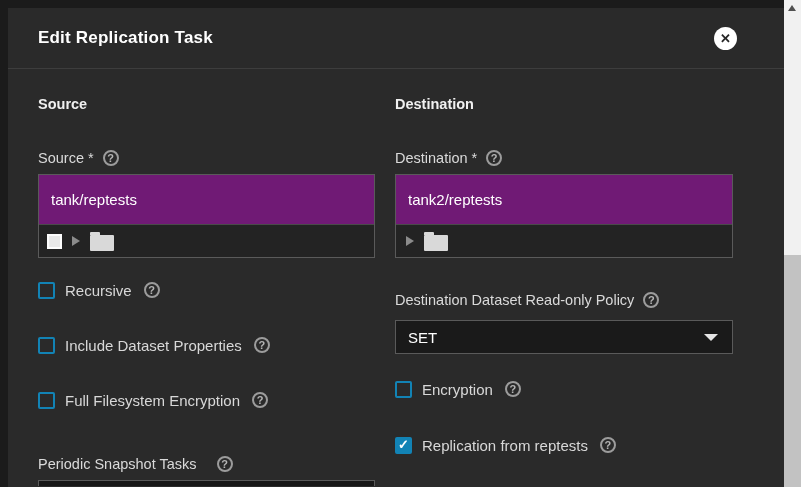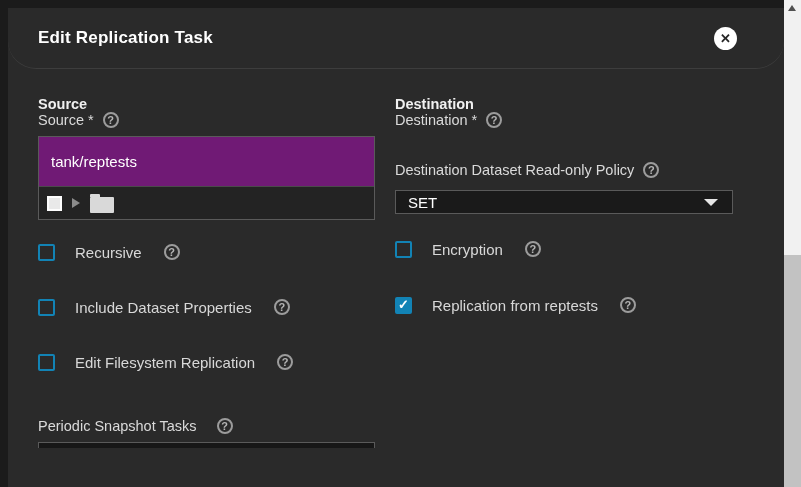--- a/index.html
+++ b/index.html
@@ -18,21 +18,20 @@
     background: #2a2a2a;
     color: #e8e8e8;
   }
   .dialog-header {
     height: 61px;
     padding: 18px 30px;
     display: flex;
     align-items: center;
     justify-content: space-between;
     border-bottom: 1px solid #3d3d3d;
-    border-radius: 28px;
   }
   .dialog-title {
     font-size: 17px;
     font-weight: bold;
     color: #ffffff;
     letter-spacing: .2px;
   }
   .close-btn {
     width: 23px; height: 23px;
     border-radius: 50%;
@@ -54,20 +53,21 @@
   }
   .col { width: 337px; }
   .col.dest { width: 338px; }
   .section-header {
     margin: 27px 0 0 0;
     font-size: 14.5px;
     font-weight: bold;
     color: #f0f0f0;
   }
   .field-label {
+    margin-top: 38px;
     display: flex;
     align-items: center;
     gap: 9px;
     font-size: 14.5px;
     color: #dadada;
   }
   .policy-label { margin-top: 34px; }
   
   .help {
     width: 16px; height: 16px;
@@ -132,21 +132,21 @@
     position: absolute;
     top: -3px; left: 0;
     width: 10px; height: 3px;
     background: #d9d9d9;
     border-radius: 1px 1px 0 0;
   }
   
   .check-row {
     display: flex;
     align-items: center;
-    gap: 20px;
+    gap: 10px;
     height: 18px;
   }
   .cb {
     width: 17px; height: 17px;
     border: 2px solid #1283b5;
     border-radius: 2px;
     flex: 0 0 auto;
     cursor: pointer;
     position: relative;
   }
@@ -161,21 +161,21 @@
   }
   .cb-label { font-size: 15px; color: #d8d8d8; }
   .check-row .help { margin-left: 2px; }
   .mt23 { margin-top: 23px; }
   .mt37 { margin-top: 37px; }
   .mt26 { margin-top: 26px; }
   .mt38 { margin-top: 38px; }
   
   .select-box {
     margin-top: 12px;
-    height: 24px;
+    height: 34px;
     background: #1a1a1a;
     border: 1px solid #5a5a5a;
     display: flex;
     align-items: center;
     justify-content: space-between;
     padding: 0 14px 0 12px;
     cursor: pointer;
   }
   .select-value { font-size: 15px; color: #ffffff; }
   .caret-down {
@@ -253,40 +253,47 @@
       </div>
 
       <div class="check-row mt37">
         <span class="cb"></span>
         <span class="cb-label">Include Dataset Properties</span>
         <span class="help">?</span>
       </div>
 
       <div class="check-row mt37">
         <span class="cb"></span>
-        <span class="cb-label">Edit Filesystem Replication</span>
+        <span class="cb-label">Full Filesystem Encryption</span>
         <span class="help">?</span>
       </div>
 
       <div class="field-label periodic-label">
         <span>Periodic Snapshot Tasks</span>
         <span class="help">?</span>
       </div>
 
       <div class="bottom-stub"></div>
     </div>
 
     <div class="col dest">
       <div class="section-header">Destination</div>
 
       <div class="field-label">
         <span>Destination *</span>
         <span class="help">?</span>
       </div>
 
+      <div class="explorer">
+        <input value="tank2/reptests" style="">
+        <div class="tree-row">
+          <span class="tree-arrow" style="margin-left:4px;"></span>
+          <span class="folder"></span>
+        </div>
+      </div>
 
       <div class="field-label policy-label">
         <span>Destination Dataset Read-only Policy</span>
         <span class="help">?</span>
       </div>
 
       <div class="select-box">
         <span class="select-value">SET</span>
         <span class="caret-down"></span>
       </div>

